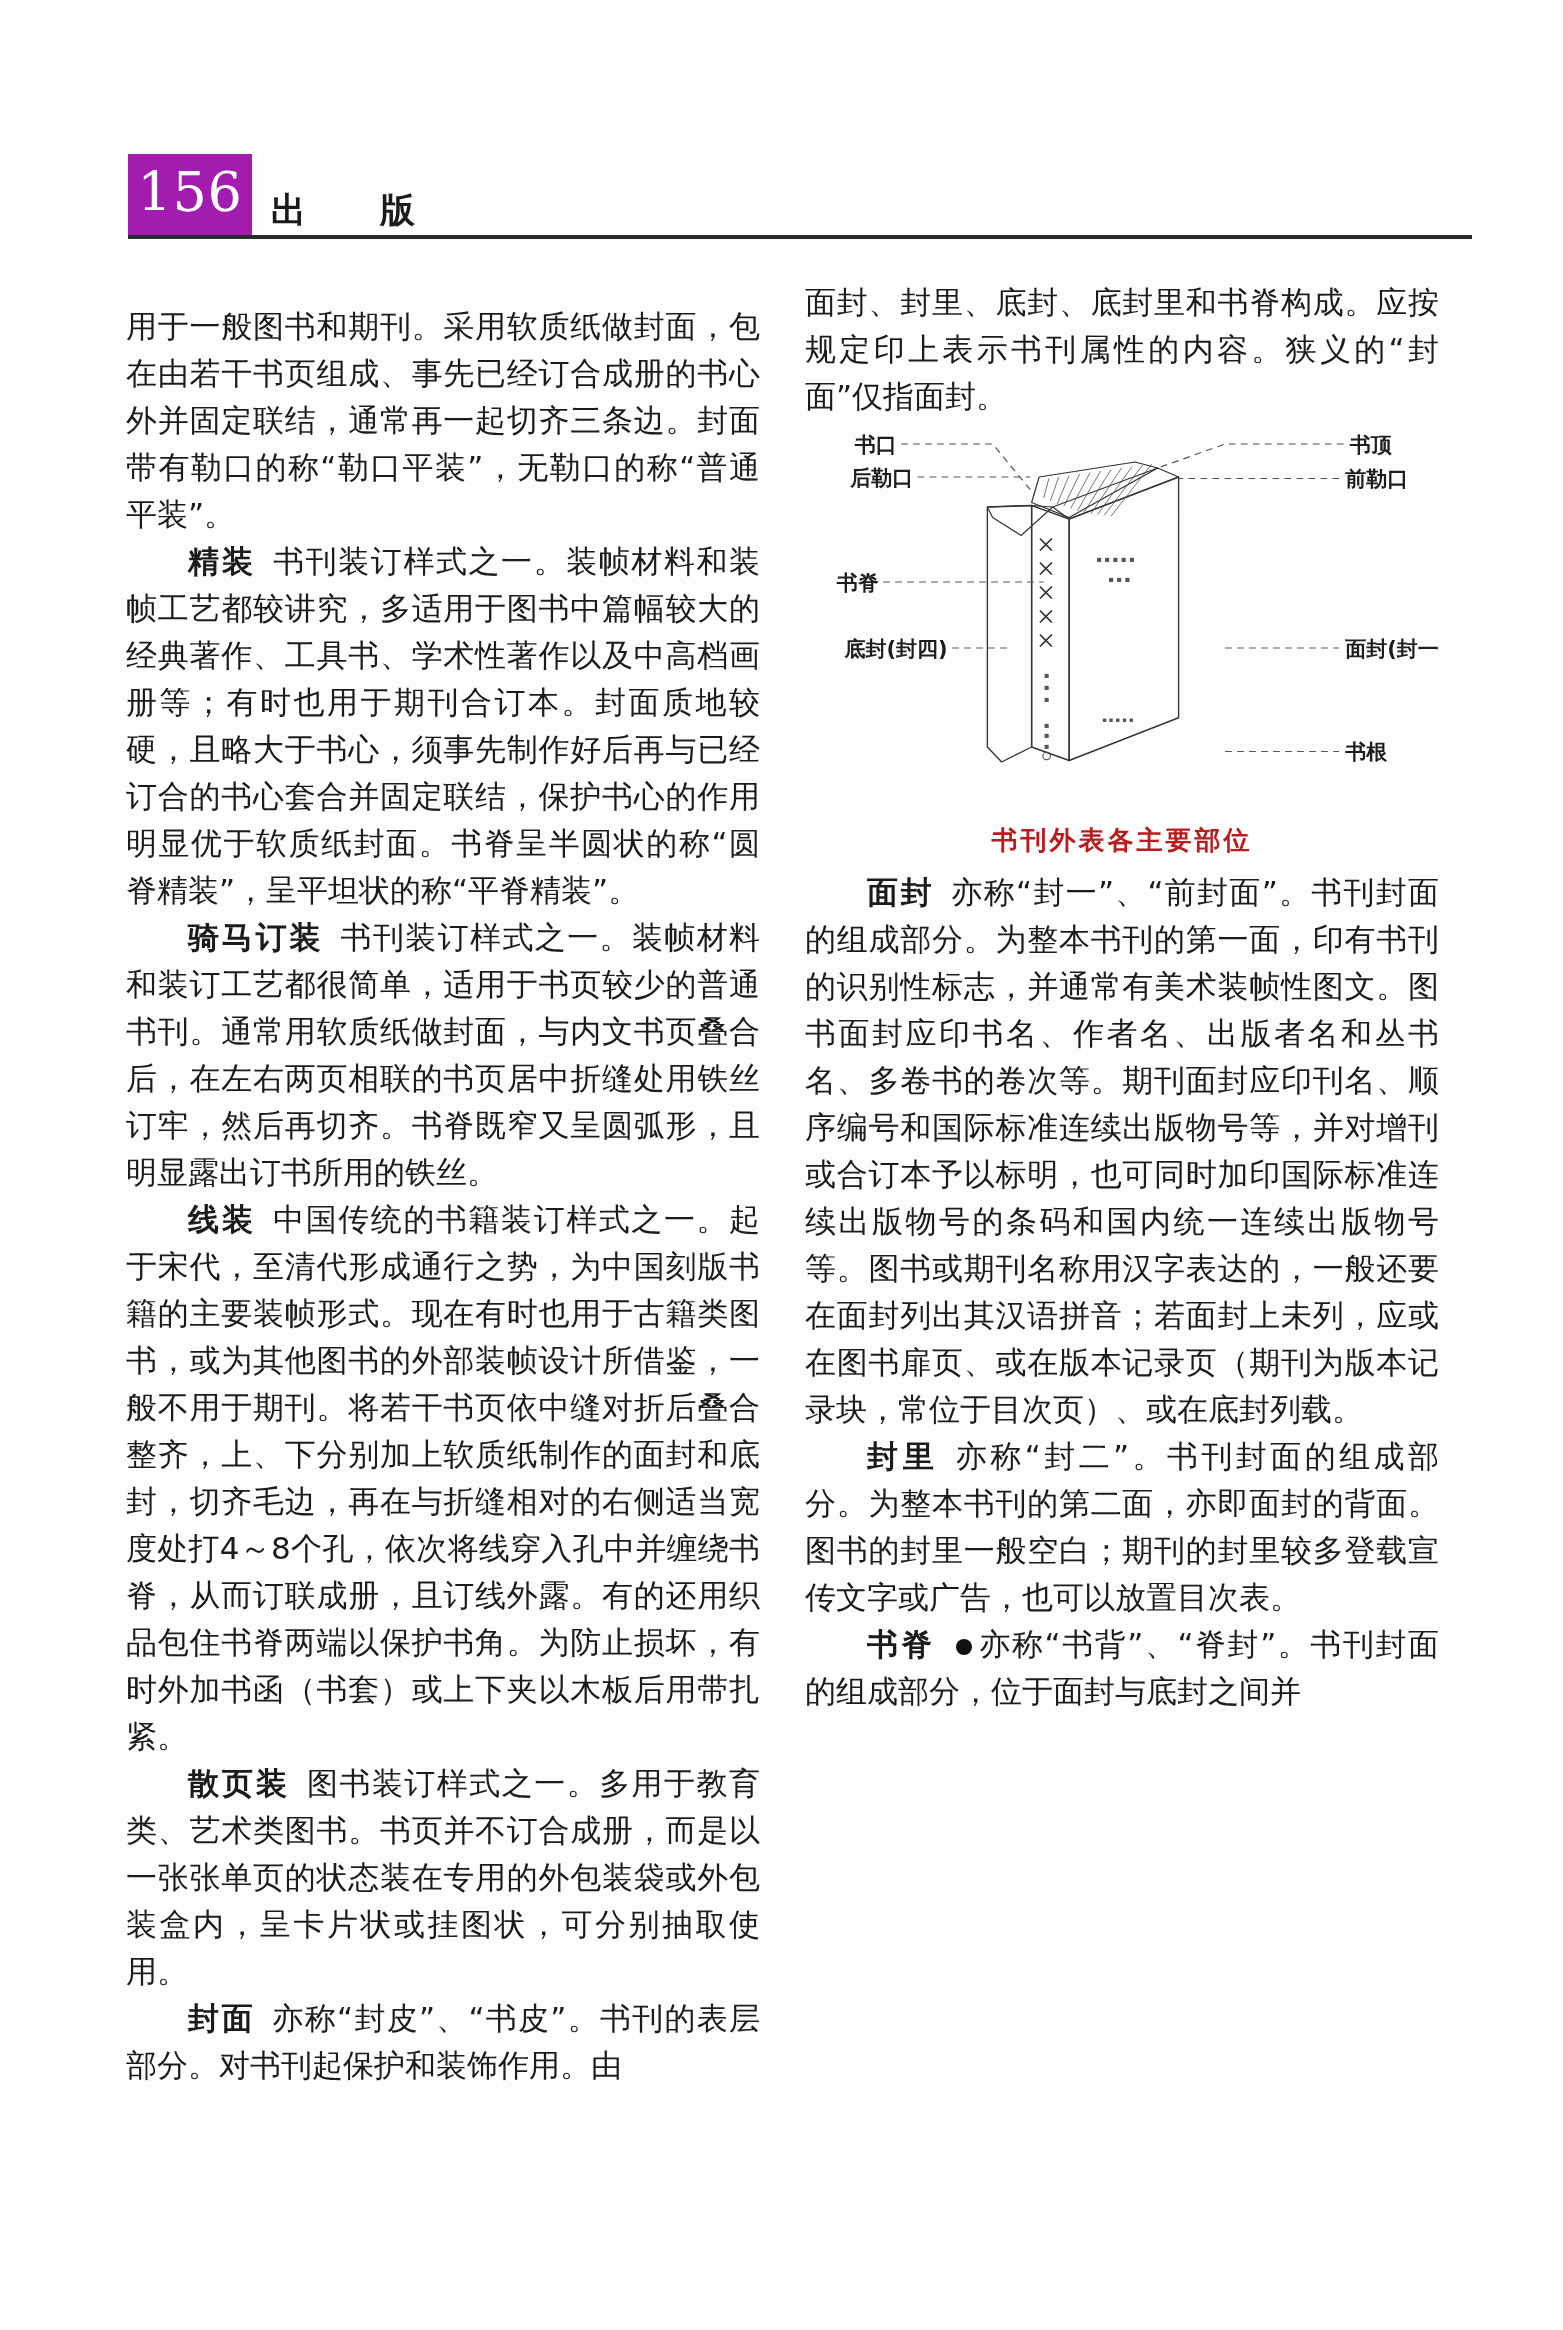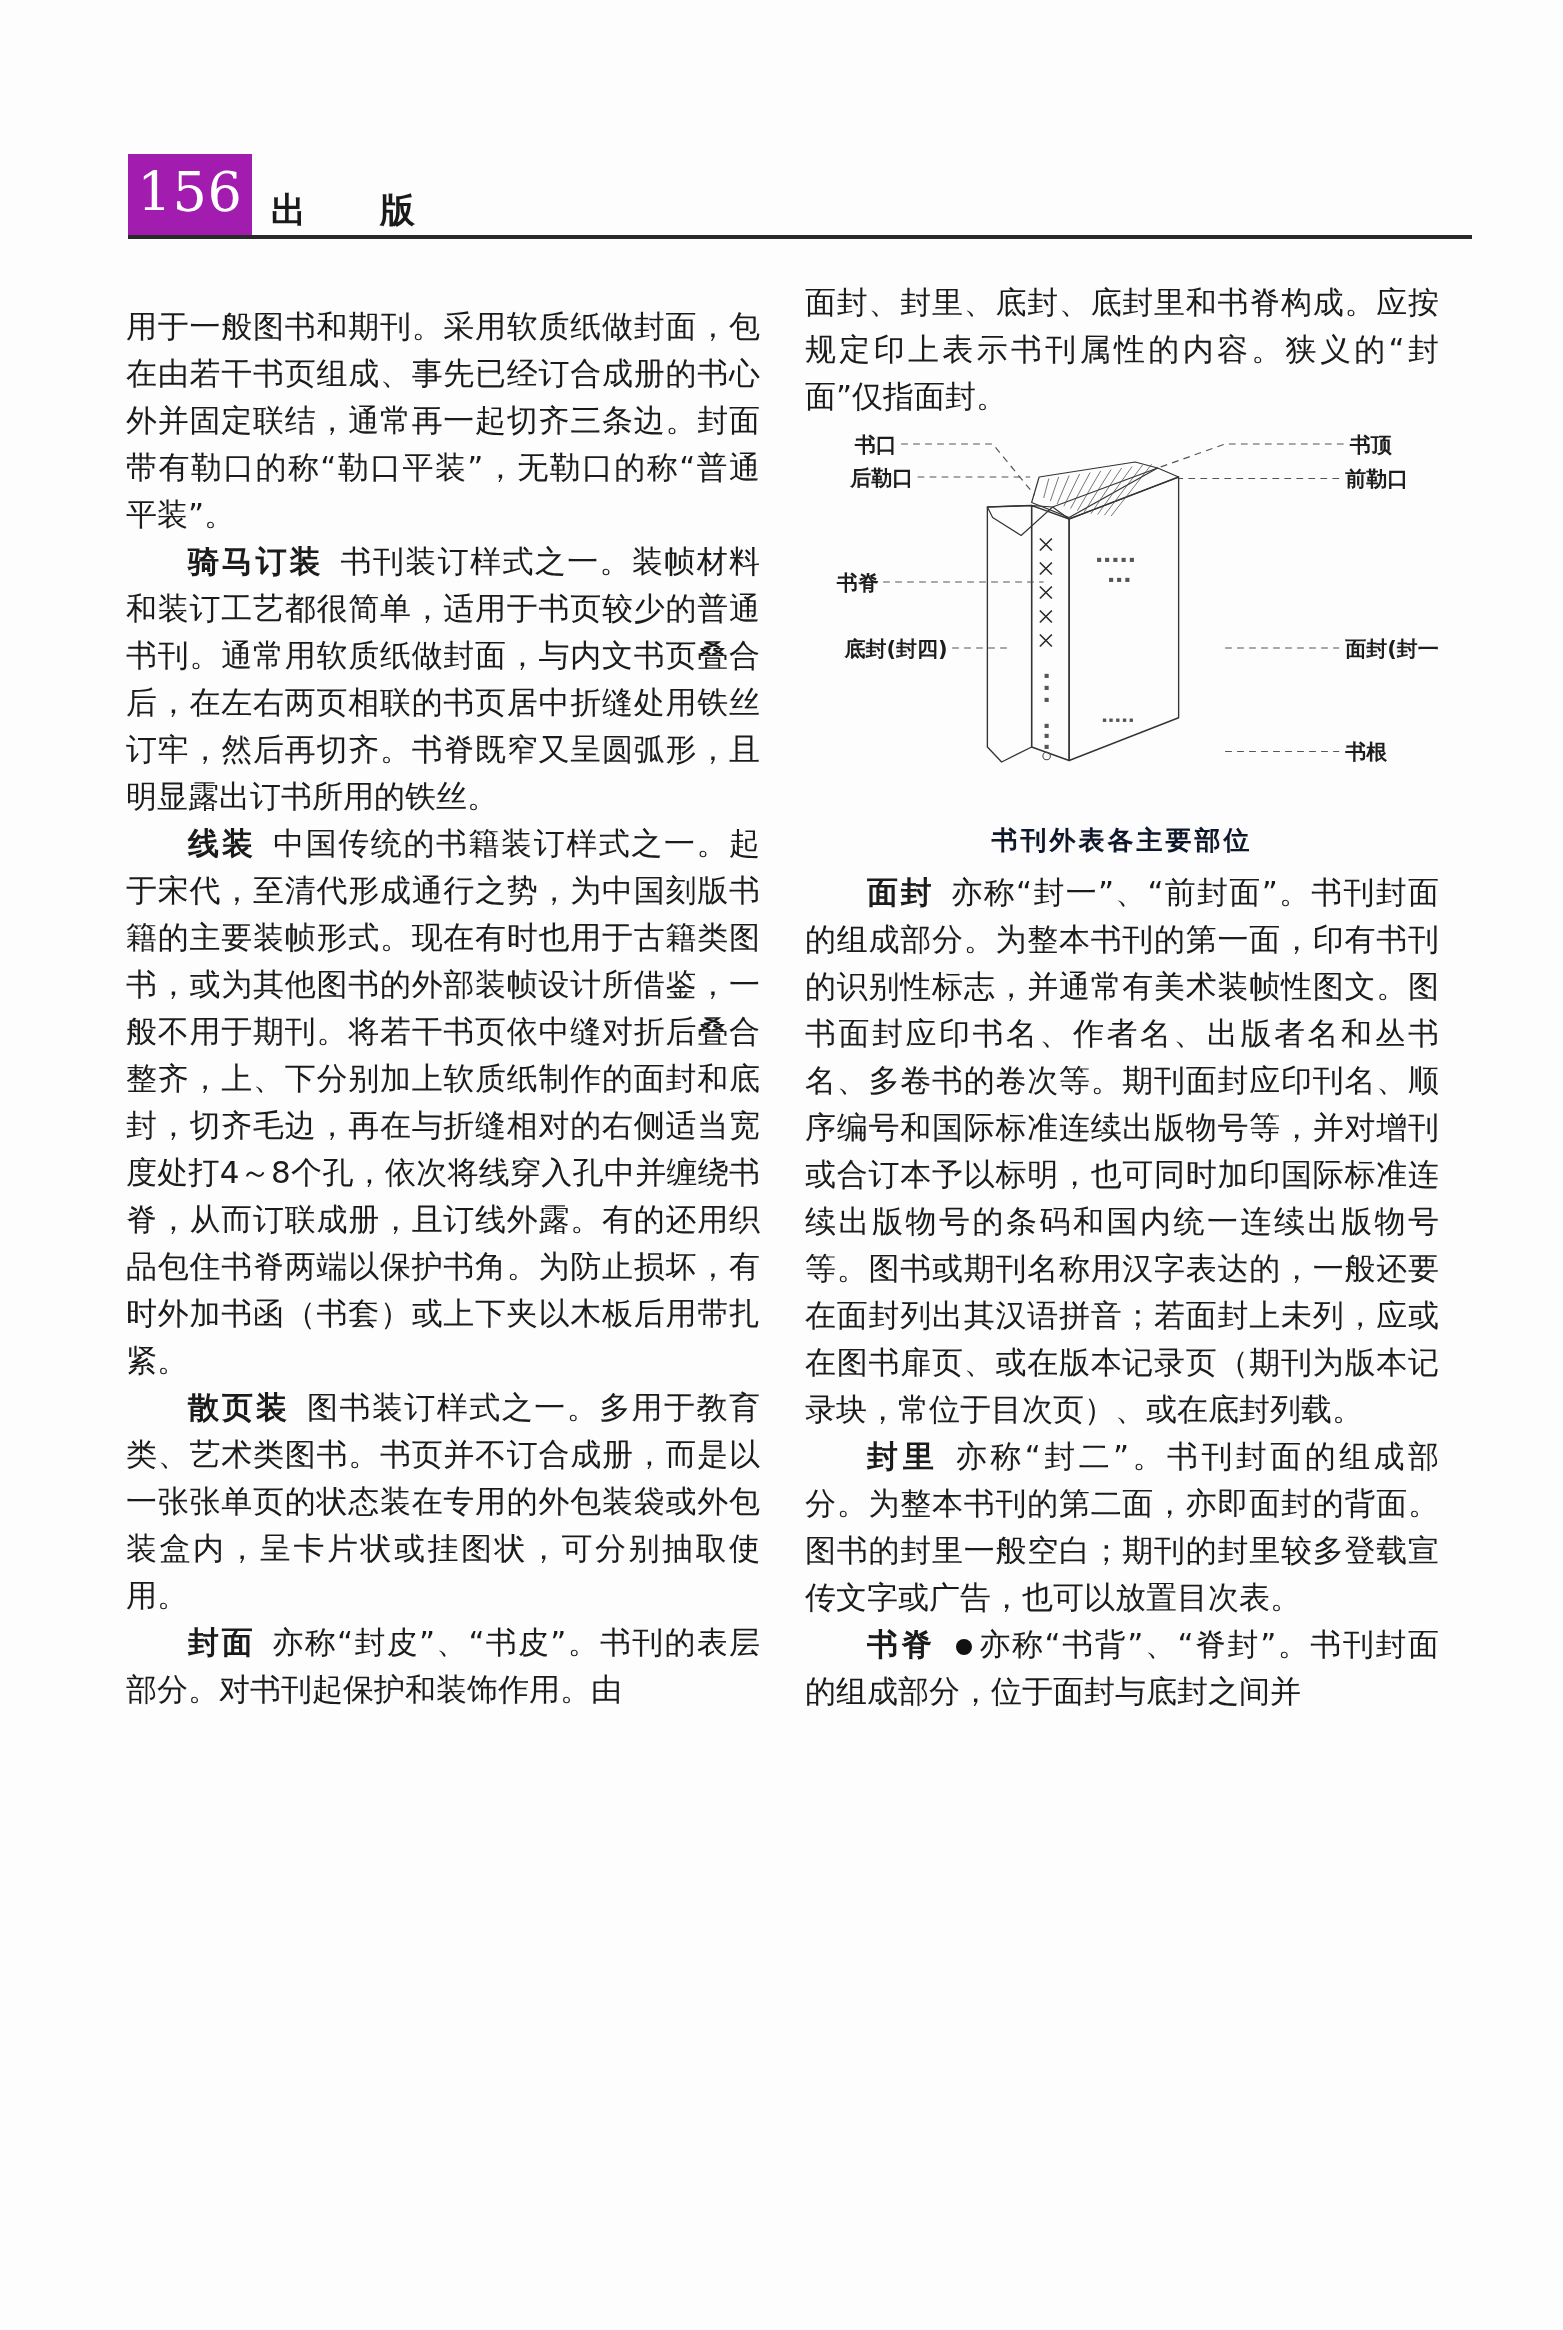--- a/index.html
+++ b/index.html
@@ -117,21 +117,21 @@
   }
   .figure svg { display: block; }
   .fig-caption {
     width: 634px;
     text-align: center;
     font-size: 26px;
     line-height: 38px;
     font-family: "DejaVu Serif", "Liberation Serif", serif;
     font-weight: 700;
     letter-spacing: 3px;
-    color: #0f172a;
+    color: #b91c1c;
     margin-bottom: 10.5px;
   }
   .fig-label {
     font-family: "DejaVu Sans", "Liberation Sans", sans-serif;
     font-size: 28px;
     font-weight: 700;
     fill: #1d1d1d;
   }
   .dummy {
     fill: #555;
@@ -149,20 +149,23 @@
     <div class="header-title">出　版</div>
     <div class="header-rule"></div>
   </div>
 
   <div class="col col-left">
 
     <p class="para">
       <span>用于一般图书和期刊。采用软质纸做封面，包在由若干书页组成、事先已经订合成册的书心外并固定联结，通常再一起切齐三条边。封面带有勒口的称“勒口平装”，无勒口的称“普通平装”。</span>
     </p>
 
+    <p class="para indent">
+      <span class="term">精装</span><span>书刊装订样式之一。装帧材料和装帧工艺都较讲究，多适用于图书中篇幅较大的经典著作、工具书、学术性著作以及中高档画册等；有时也用于期刊合订本。封面质地较硬，且略大于书心，须事先制作好后再与已经订合的书心套合并固定联结，保护书心的作用明显优于软质纸封面。书脊呈半圆状的称“圆脊精装”，呈平坦状的称“平脊精装”。</span>
+    </p>
 
     <p class="para indent">
       <span class="term">骑马订装</span><span>书刊装订样式之一。装帧材料和装订工艺都很简单，适用于书页较少的普通书刊。通常用软质纸做封面，与内文书页叠合后，在左右两页相联的书页居中折缝处用铁丝订牢，然后再切齐。书脊既窄又呈圆弧形，且明显露出订书所用的铁丝。</span>
     </p>
 
     <p class="para indent">
       <span class="term">线装</span><span>中国传统的书籍装订样式之一。起于宋代，至清代形成通行之势，为中国刻版书籍的主要装帧形式。现在有时也用于古籍类图书，或为其他图书的外部装帧设计所借鉴，一般不用于期刊。将若干书页依中缝对折后叠合整齐，上、下分别加上软质纸制作的面封和底封，切齐毛边，再在与折缝相对的右侧适当宽度处打4～8个孔，依次将线穿入孔中并缠绕书脊，从而订联成册，且订线外露。有的还用织品包住书脊两端以保护书角。为防止损坏，有时外加书函（书套）或上下夹以木板后用带扎紧。</span>
     </p>
 
     <p class="para indent">

